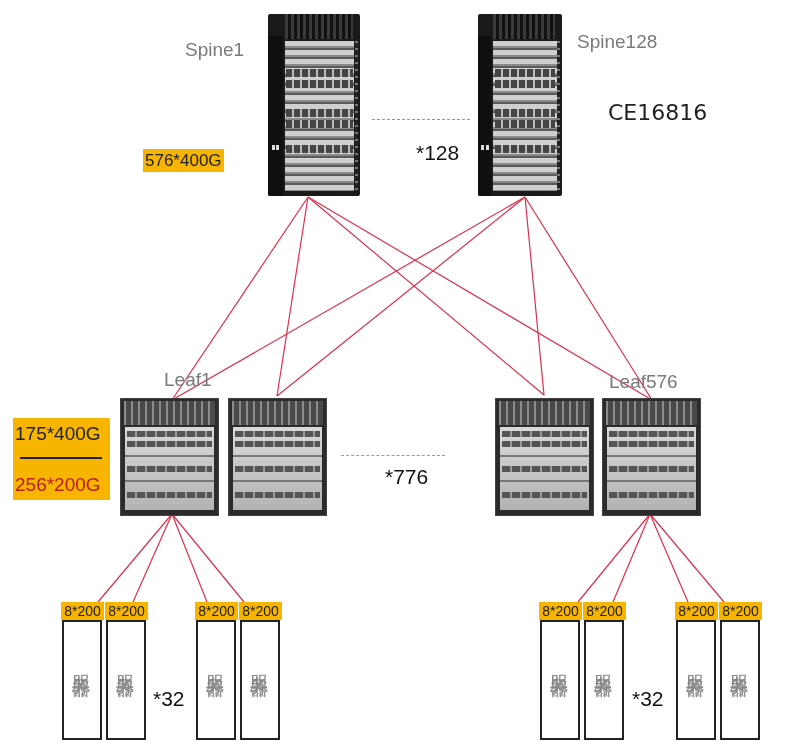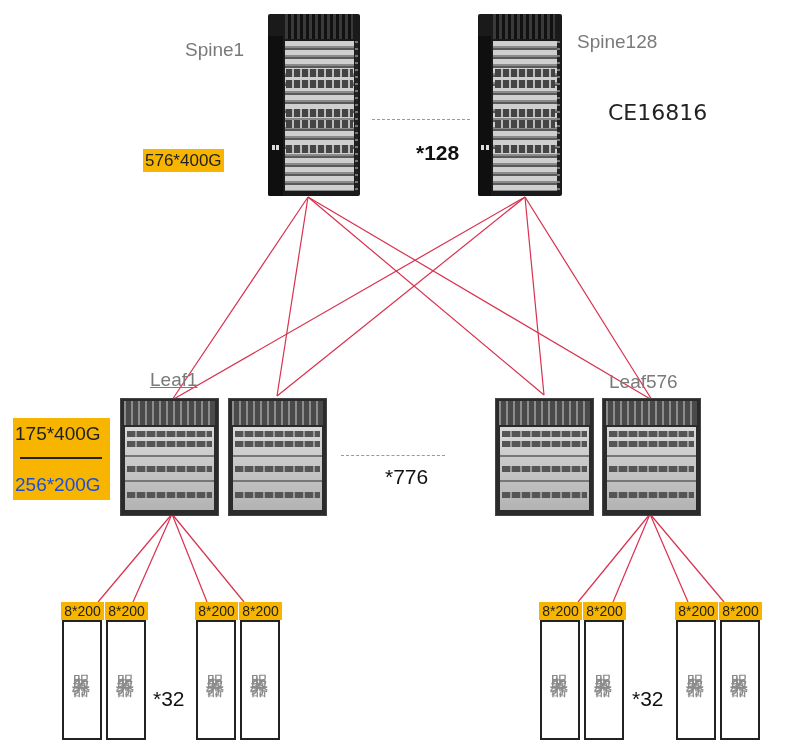--- a/index.html
+++ b/index.html
@@ -40,21 +40,21 @@
   .server { position: absolute; border: 2px solid #222; background: #fff; box-sizing: border-box; }
   .server-text { position: absolute; left: 0; right: 0; top: 38px; text-align: center;
     color: #8a8a8a; font-size: 19px; line-height: 24px; font-family: "DejaVu Sans", sans-serif;
     writing-mode: vertical-rl; text-orientation: upright; margin: 0 auto; width: 24px; letter-spacing: 2px; }
   .srv-badge { position: absolute; background: #f7b500; color: #222; font-size: 14px; line-height: 18px;
     height: 18px; text-align: center; white-space: nowrap; overflow: visible; }
 
   .uplink-box { position: absolute; left: 13px; top: 418px; width: 97px; height: 82px; background: #f7b500; }
   .uplink-box .top { position: absolute; left: 2px; top: 5px; font-size: 19px; color: #222; }
   .uplink-box .rule { position: absolute; left: 7px; right: 8px; top: 39px; height: 2px; background: #222; }
-  .uplink-box .bot { position: absolute; left: 2px; top: 56px; font-size: 19px; color: #1d4ed8; }
+  .uplink-box .bot { position: absolute; left: 2px; top: 56px; font-size: 19px; color: #b91c1c; }
 </style>
 </head>
 <body>
 
 <svg id="links" xmlns="http://www.w3.org/2000/svg">
     <line x1="308" y1="197" x2="172" y2="400" stroke="#d9304e" stroke-width="1.2"></line>
     <line x1="308" y1="197" x2="277" y2="396" stroke="#d9304e" stroke-width="1.2"></line>
     <line x1="308" y1="197" x2="544" y2="395" stroke="#d9304e" stroke-width="1.2"></line>
     <line x1="308" y1="197" x2="652" y2="400" stroke="#d9304e" stroke-width="1.2"></line>
     <line x1="525" y1="197" x2="172" y2="400" stroke="#d9304e" stroke-width="1.2"></line>
@@ -68,21 +68,21 @@
     <line x1="650" y1="514" x2="578" y2="602" stroke="#d9304e" stroke-width="1.2"></line>
     <line x1="650" y1="514" x2="613" y2="602" stroke="#d9304e" stroke-width="1.2"></line>
     <line x1="650" y1="514" x2="688" y2="602" stroke="#d9304e" stroke-width="1.2"></line>
     <line x1="650" y1="514" x2="724" y2="602" stroke="#d9304e" stroke-width="1.2"></line>
   </svg>
 
 <div class="node-label" style="left:185px; top:40px;">Spine1</div>
 <div class="node-label" style="left:577px; top:32px;">Spine128</div>
 <div class="model" style="left:608px; top:102px;">CE16816</div>
 <div class="badge" style="left:143px; top:149px; padding:3px 2px;">576*400G</div>
-<div class="mult" style="left:416px; top:142px;font-weight:bold;">*128</div>
+<div class="mult" style="left:416px; top:142px;">*128</div>
 <div class="dashed" style="left:372px; top:119px; width:98px;"></div>
 
 <div class="spine" style="left:268px; top:14px; width:92px; height:182px;">
   <div class="side"></div>
     <div class="fan"></div>
     <div class="slots"></div>
   <div class="card" style="top:30%;"></div>
     <div class="card" style="top:36%;"></div>
   <div class="card" style="top:52%;"></div>
     <div class="card" style="top:58%;"></div>
@@ -98,21 +98,21 @@
   <div class="card" style="top:30%;"></div>
     <div class="card" style="top:36%;"></div>
   <div class="card" style="top:52%;"></div>
     <div class="card" style="top:58%;"></div>
   <div class="card" style="top:72%;"></div>
     <div class="handles"></div>
   <div class="led" style="left:4%; top:72%;"></div>
     <div class="led" style="left:9%; top:72%;"></div>
 </div>
 
-<div class="node-label" style="left:150px; top:370px;text-decoration:underline;">Leaf1</div>
+<div class="node-label" style="left:164px; top:370px;">Leaf1</div>
 <div class="node-label" style="left:609px; top:372px;">Leaf576</div>
 
 <div class="uplink-box">
   <div class="top">175*400G</div>
   <div class="rule"></div>
   <div class="bot">256*200G</div>
 </div>
 
 <div class="dashed" style="left:341px; top:455px; width:104px;"></div>
 <div class="mult" style="left:385px; top:466px;">*776</div>

